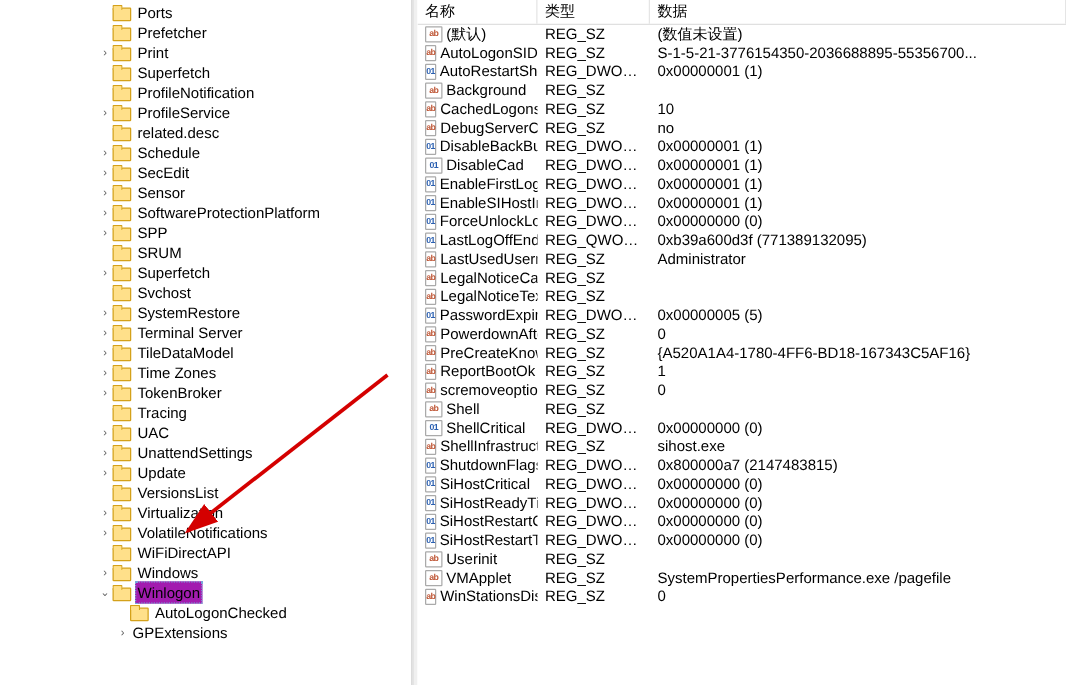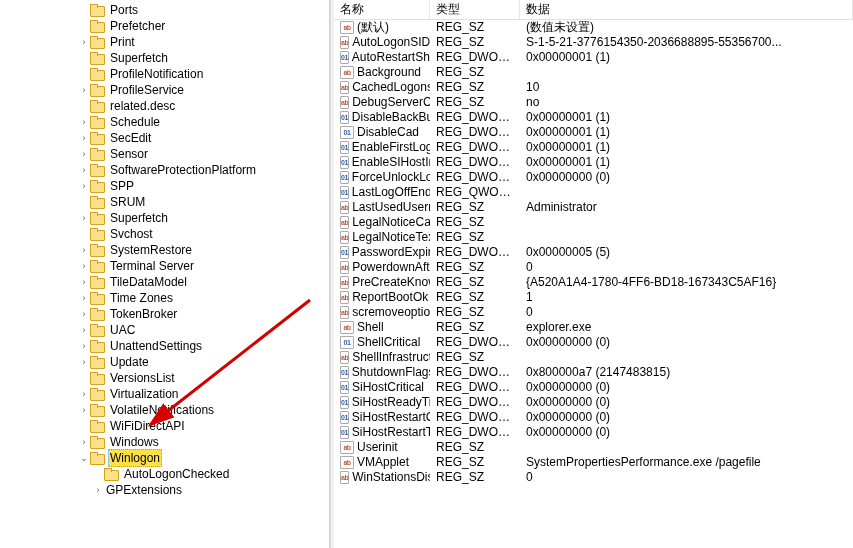--- a/index.html
+++ b/index.html
@@ -70,21 +70,21 @@
     width: 6px; height: 3px;
     background: #ffe08a;
     border: 1px solid #d4a11a;
     border-bottom: none;
     border-radius: 1px 1px 0 0;
   }
   .tree-label {
     padding: 0 2px;
   }
   .tree-row.selected .tree-label {
-    background: #fde047;
+    background: #a21caf;
     border: 1px dotted #7aa7d8;
     padding: 0 1px;
   }
   .splitter {
     width: 4px;
     background: #f0f0f0;
     border-left: 1px solid #e0e0e0;
     cursor: col-resize;
   }
   .list-pane {
@@ -264,20 +264,26 @@
           <span class="spacer" style="width: 78px;"></span>
           <span class="expander">›</span>
           <span class="folder-icon"></span>
           <span class="tree-label">Time Zones</span>
         </div>
         <div class="tree-row">
           <span class="spacer" style="width: 78px;"></span>
           <span class="expander">›</span>
           <span class="folder-icon"></span>
           <span class="tree-label">TokenBroker</span>
+        </div>
+        <div class="tree-row">
+          <span class="spacer" style="width: 78px;"></span>
+          <span class="expander empty">›</span>
+          <span class="folder-icon"></span>
+          <span class="tree-label">Tracing</span>
         </div>
         <div class="tree-row">
           <span class="spacer" style="width: 78px;"></span>
           <span class="expander">›</span>
           <span class="folder-icon"></span>
           <span class="tree-label">UAC</span>
         </div>
         <div class="tree-row">
           <span class="spacer" style="width: 78px;"></span>
           <span class="expander">›</span>
@@ -465,20 +471,21 @@
           <div class="cell col-data">0x00000000 (0)</div>
         </div>
         <div class="list-row">
           <div class="cell col-name">
             <div class="cell-name-inner">
               <span class="val-icon dw"></span>
               <span>LastLogOffEndT...</span>
             </div>
           </div>
           <div class="cell col-type">REG_QWORD</div>
+          <div class="cell col-data">0xb39a600d3f (771389132095)</div>
         </div>
         <div class="list-row">
           <div class="cell col-name">
             <div class="cell-name-inner">
               <span class="val-icon sz"></span>
               <span>LastUsedUsern...</span>
             </div>
           </div>
           <div class="cell col-type">REG_SZ</div>
           <div class="cell col-data">Administrator</div>
@@ -554,40 +561,40 @@
           <div class="cell col-data">0</div>
         </div>
         <div class="list-row">
           <div class="cell col-name">
             <div class="cell-name-inner">
               <span class="val-icon sz"></span>
               <span>Shell</span>
             </div>
           </div>
           <div class="cell col-type">REG_SZ</div>
-          <div class="cell col-data">explorer.exe</div>
         </div>
         <div class="list-row">
           <div class="cell col-name">
             <div class="cell-name-inner">
               <span class="val-icon dw"></span>
               <span>ShellCritical</span>
             </div>
           </div>
           <div class="cell col-type">REG_DWORD</div>
           <div class="cell col-data">0x00000000 (0)</div>
         </div>
         <div class="list-row">
           <div class="cell col-name">
             <div class="cell-name-inner">
               <span class="val-icon sz"></span>
               <span>ShellInfrastruct...</span>
             </div>
           </div>
           <div class="cell col-type">REG_SZ</div>
+          <div class="cell col-data">sihost.exe</div>
         </div>
         <div class="list-row">
           <div class="cell col-name">
             <div class="cell-name-inner">
               <span class="val-icon dw"></span>
               <span>ShutdownFlags</span>
             </div>
           </div>
           <div class="cell col-type">REG_DWORD</div>
           <div class="cell col-data">0x800000a7 (2147483815)</div>

